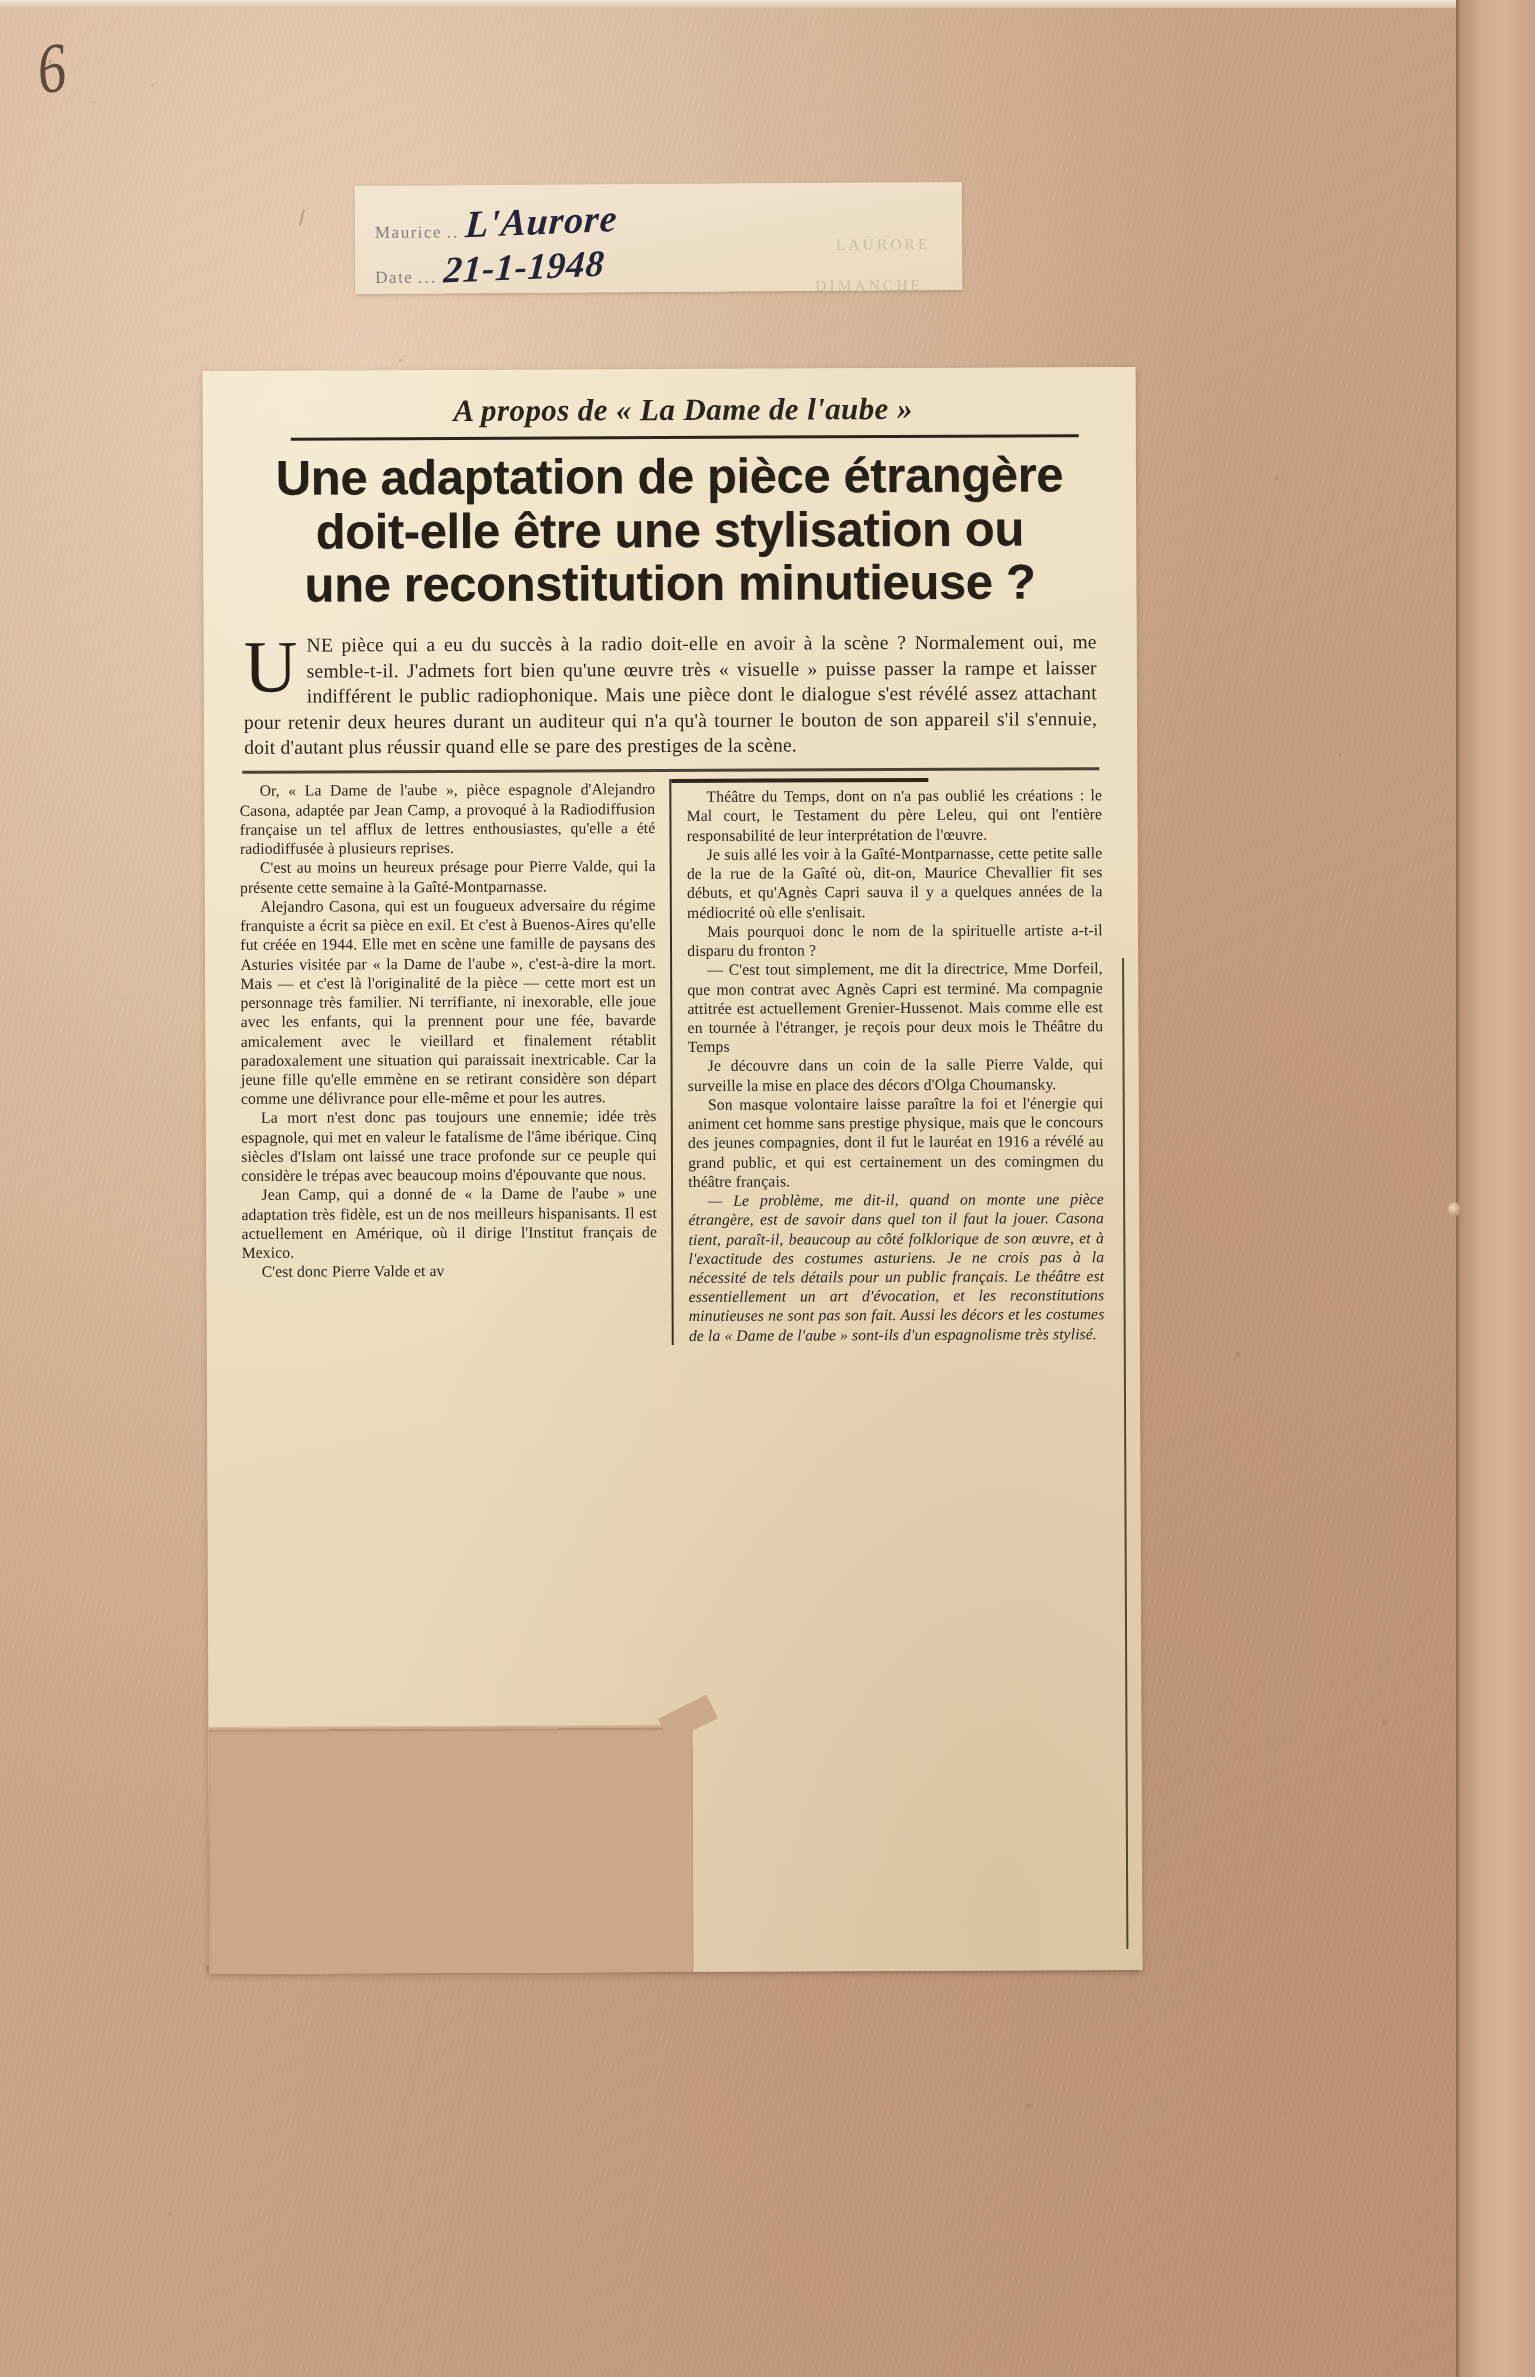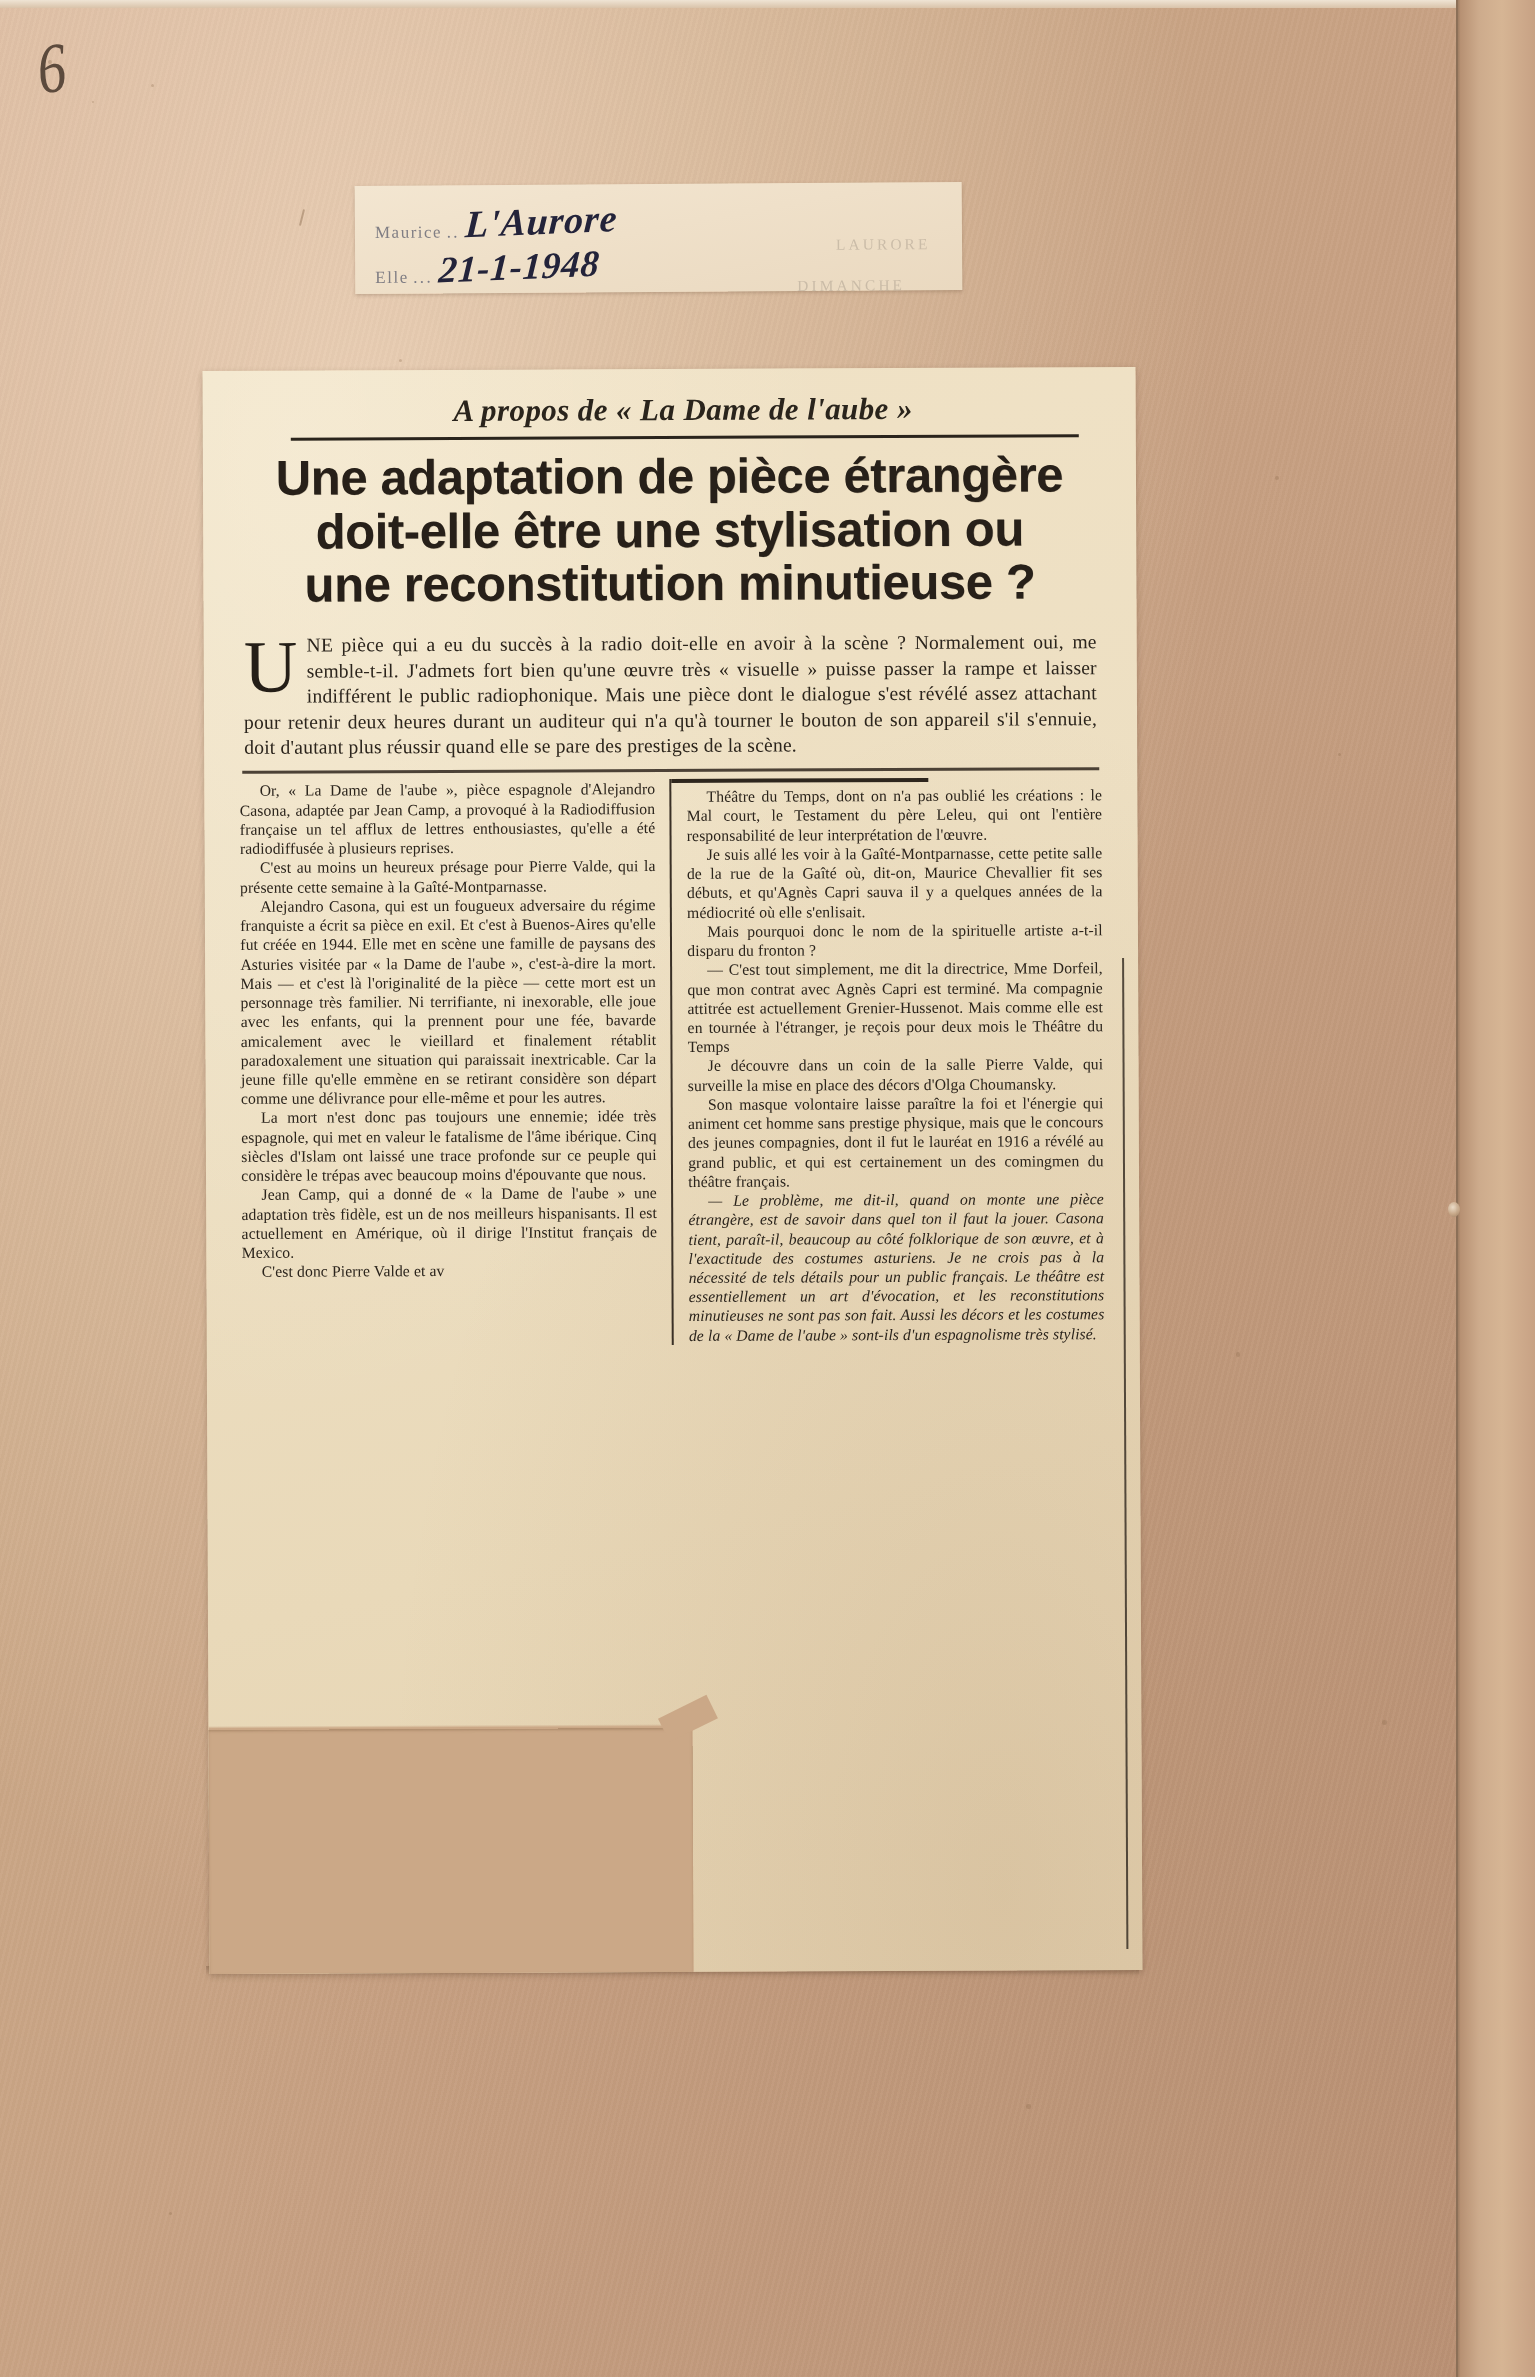--- a/index.html
+++ b/index.html
@@ -256,22 +256,22 @@
   <div class="speck" style="left:301px;top:209px;width:2.3px;height:17px;border-radius:1.5px;transform:rotate(14deg);opacity:.45;"></div>
 
   <div class="page-number">6</div>
 
   <div class="label-slip">
     <div class="row" style="top:17px;">
       <span class="lbl-key">Maurice</span><span class="lbl-dots">..</span><span class="hand">L'Aurore</span>
       <span class="ghost" style="left:461px;top:28px;margin-top:8px;">LAURORE</span>
     </div>
     <div class="row" style="top:63px;">
-      <span class="lbl-key">Elle</span><span class="lbl-dots">...</span><span class="hand" style="font-size:37px;">21-1-1948</span>
-      <span class="ghost" style="left:422px;top:31px;text-align:right;">DIMANCHE</span>
+      <span class="lbl-key">Date</span><span class="lbl-dots">...</span><span class="hand" style="font-size:37px;">21-1-1948</span>
+      <span class="ghost" style="left:440px;top:31px;text-align:right;">DIMANCHE</span>
     </div>
   </div>
 
   <div class="paste-shadow"></div>
 
   <div class="clipping">
     <div class="clip-inner">
 
       <div class="kicker">A propos de « La Dame de l'aube »</div>
       <div class="kicker-rule"></div>

